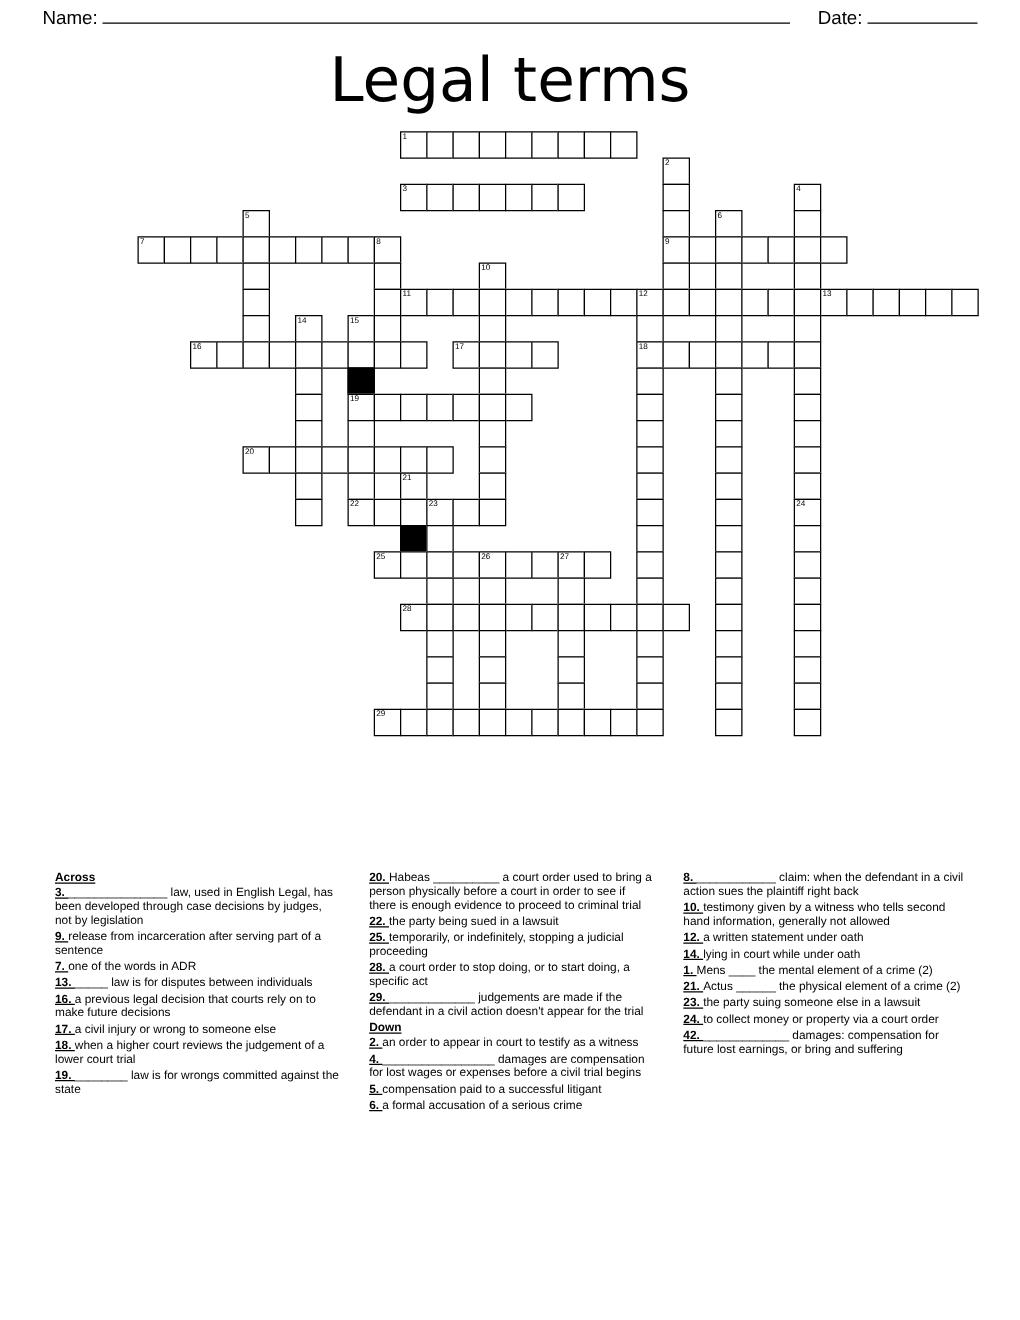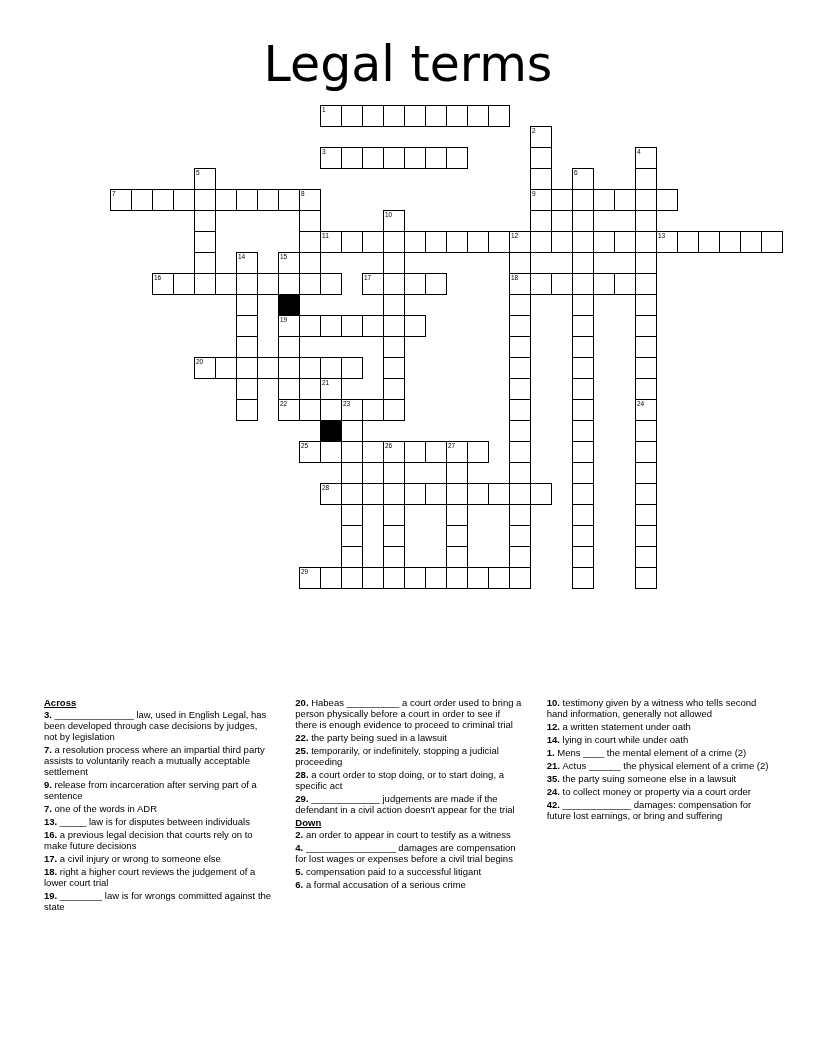--- a/index.html
+++ b/index.html
@@ -88,27 +88,33 @@
   .clue-col { width: 228px; }
   .clue-head {
     font-weight: bold;
     text-decoration: underline;
     margin-bottom: 1px;
     font-size: 9.5px;
   }
   .clue {
     margin-bottom: 2px;
   }
-  .clue b { font-weight: bold; }
+  .clue b { font-weight: bold; text-decoration: underline; }
 </style>
 </head>
 <body>
 
 <div class="page">
 
+  <div class="header-row">
+    <span class="hdr-name-label">Name:</span>
+    <span class="hdr-name-rule"></span>
+    <span class="hdr-date-label">Date:</span>
+    <span class="hdr-date-rule"></span>
+  </div>
 
   <div class="title">Legal terms</div>
 
   <div id="grid-wrap">
       <div class="cell" style="left: 210px; top: 0px;">
         <span class="num">1</span>
       </div>
       <div class="cell" style="left: 231px; top: 0px;"></div>
       <div class="cell" style="left: 252px; top: 0px;"></div>
       <div class="cell" style="left: 273px; top: 0px;"></div>
@@ -380,46 +386,46 @@
       <div class="cell" style="left: 378px; top: 462px;"></div>
       <div class="cell" style="left: 399px; top: 462px;"></div>
       <div class="cell" style="left: 462px; top: 462px;"></div>
       <div class="cell" style="left: 525px; top: 462px;"></div>
     </div>
 
   <div class="clues">
     <div class="clue-col" id="col-1">
         <div class="clue-head">Across</div>
         <div class="clue"><b>3. </b><span>_______________ law, used in English Legal, has been developed through case decisions by judges, not by legislation</span></div>
-        <div class="clue"><b>7. </b><span>a resolution process where an impartial third party assists to voluntarily reach a mutually acceptable settlement</span></div>
         <div class="clue"><b>9. </b><span>release from incarceration after serving part of a sentence</span></div>
         <div class="clue"><b>7. </b><span>one of the words in ADR</span></div>
         <div class="clue"><b>13. </b><span>_____ law is for disputes between individuals</span></div>
         <div class="clue"><b>16. </b><span>a previous legal decision that courts rely on to make future decisions</span></div>
         <div class="clue"><b>17. </b><span>a civil injury or wrong to someone else</span></div>
-        <div class="clue"><b>18. </b><span>right a higher court reviews the judgement of a lower court trial</span></div>
+        <div class="clue"><b>18. </b><span>when a higher court reviews the judgement of a lower court trial</span></div>
         <div class="clue"><b>19. </b><span>________ law is for wrongs committed against the state</span></div>
       </div>
     <div class="clue-col" id="col-2">
         <div class="clue"><b>20. </b><span>Habeas __________ a court order used to bring a person physically before a court in order to see if there is enough evidence to proceed to criminal trial</span></div>
         <div class="clue"><b>22. </b><span>the party being sued in a lawsuit</span></div>
         <div class="clue"><b>25. </b><span>temporarily, or indefinitely, stopping a judicial proceeding</span></div>
         <div class="clue"><b>28. </b><span>a court order to stop doing, or to start doing, a specific act</span></div>
         <div class="clue"><b>29. </b><span>_____________ judgements are made if the defendant in a civil action doesn't appear for the trial</span></div>
         <div class="clue-head">Down</div>
         <div class="clue"><b>2. </b><span>an order to appear in court to testify as a witness</span></div>
         <div class="clue"><b>4. </b><span>_________________ damages are compensation for lost wages or expenses before a civil trial begins</span></div>
         <div class="clue"><b>5. </b><span>compensation paid to a successful litigant</span></div>
         <div class="clue"><b>6. </b><span>a formal accusation of a serious crime</span></div>
       </div>
     <div class="clue-col" id="col-3">
+        <div class="clue"><b>8. </b><span>____________ claim: when the defendant in a civil action sues the plaintiff right back</span></div>
         <div class="clue"><b>10. </b><span>testimony given by a witness who tells second hand information, generally not allowed</span></div>
         <div class="clue"><b>12. </b><span>a written statement under oath</span></div>
         <div class="clue"><b>14. </b><span>lying in court while under oath</span></div>
         <div class="clue"><b>1. </b><span>Mens ____ the mental element of a crime (2)</span></div>
         <div class="clue"><b>21. </b><span>Actus ______ the physical element of a crime (2)</span></div>
-        <div class="clue"><b>35. </b><span>the party suing someone else in a lawsuit</span></div>
+        <div class="clue"><b>23. </b><span>the party suing someone else in a lawsuit</span></div>
         <div class="clue"><b>24. </b><span>to collect money or property via a court order</span></div>
         <div class="clue"><b>42. </b><span>_____________ damages: compensation for future lost earnings, or bring and suffering</span></div>
       </div>
   </div>
 
 </div>
 
 </body></html>

